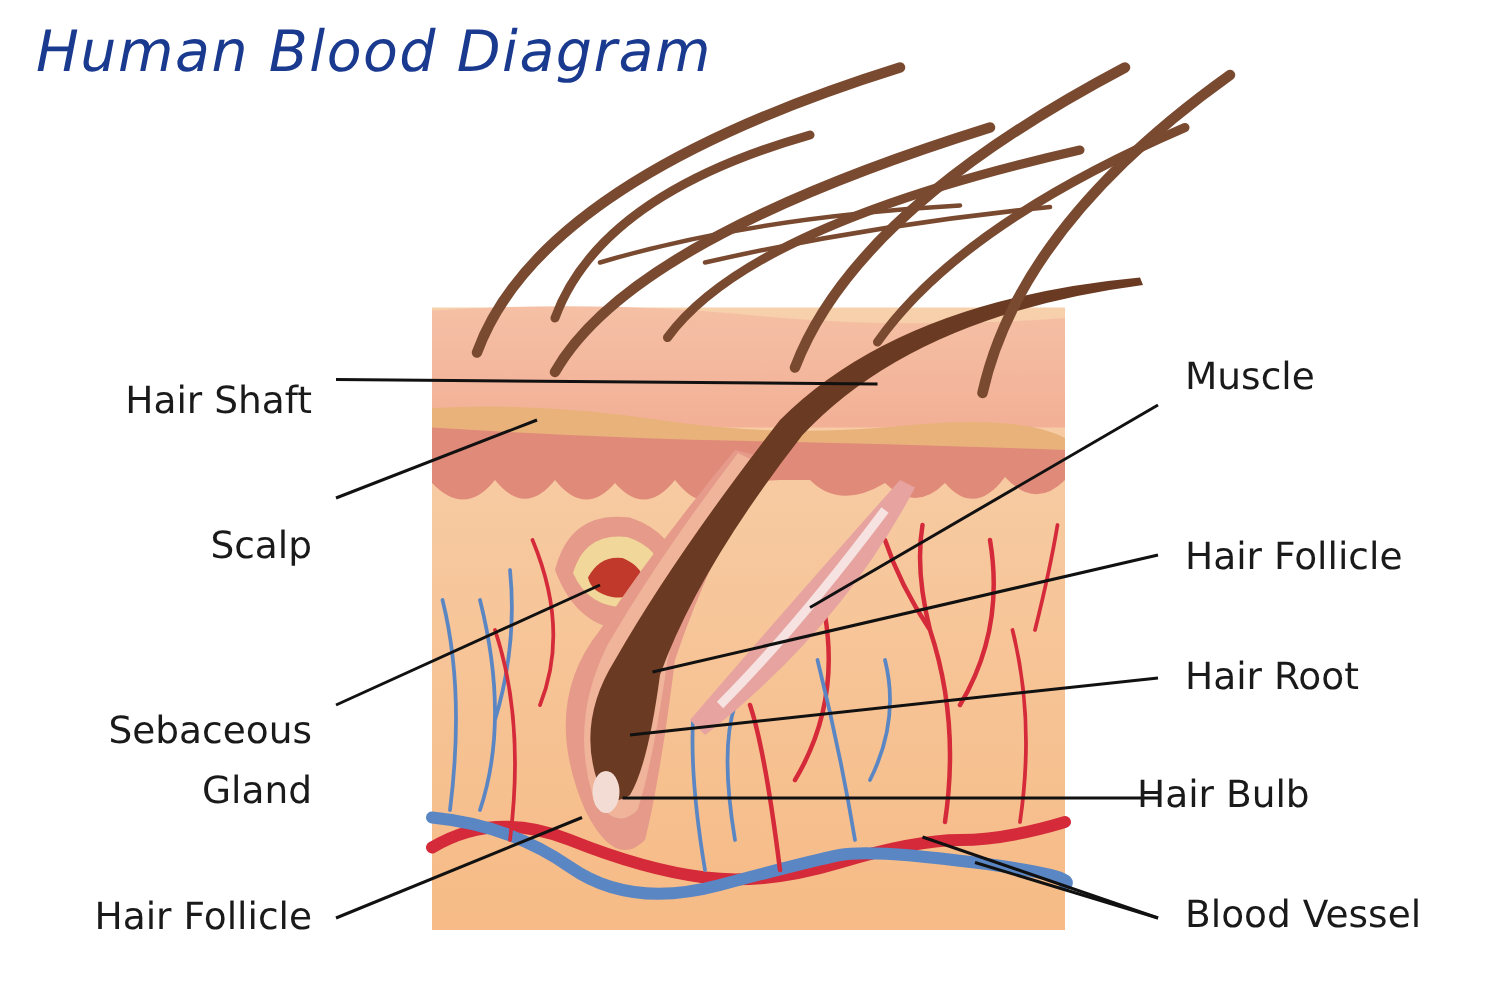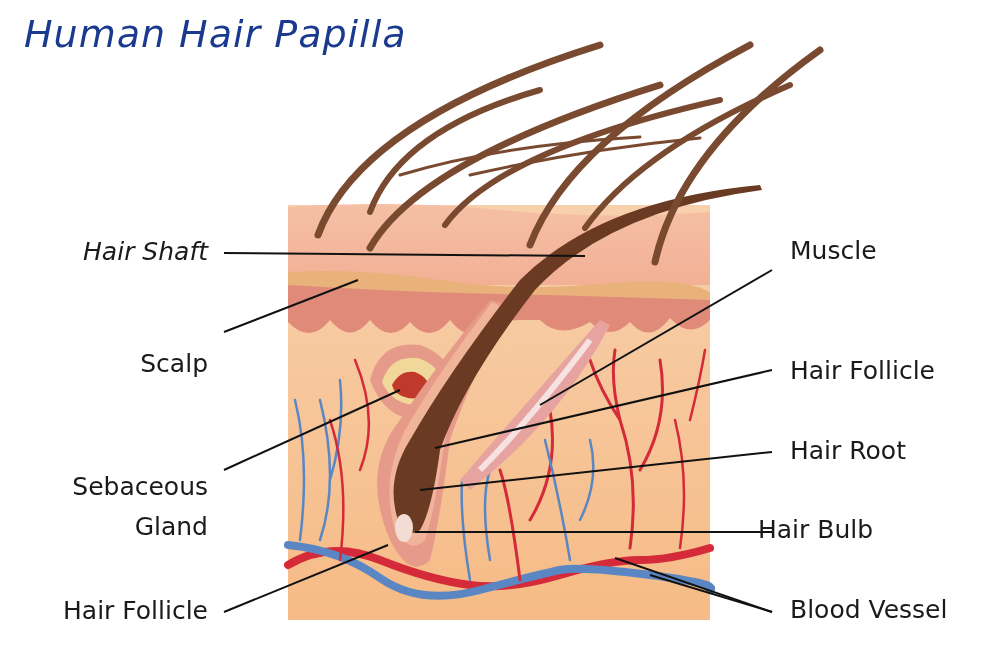--- a/index.html
+++ b/index.html
@@ -13,21 +13,21 @@
     .label {
       position: absolute; font-family: "DejaVu Sans", sans-serif; font-size: 25px;
       color: #1a1a1a; line-height: 40px; white-space: nowrap;
     }
     .label.left { text-align: right; }
     .label.right { text-align: left; }
   </style>
 </head>
 <body>
 
-<h1 class="title">Human Hair Papilla</h1>
+<h1 class="title">Human Blood Diagram</h1>
 
 <svg class="diagram" width="1000" height="666" viewBox="0 0 1000 666">
   <defs>
     <linearGradient id="skinTop" x1="0" y1="0" x2="0" y2="1">
       <stop offset="0" stop-color="#f5c0a5"></stop>
       <stop offset="1" stop-color="#f2b096"></stop>
     </linearGradient>
     <linearGradient id="dermisGrad" x1="0" y1="0" x2="0" y2="1">
       <stop offset="0" stop-color="#f7d0ac"></stop>
       <stop offset="1" stop-color="#f6bb86"></stop>
@@ -101,21 +101,21 @@
     <line x1="224" y1="612" x2="388" y2="545"></line>
     <line x1="772" y1="270" x2="540" y2="405"></line>
     <line x1="772" y1="370" x2="435" y2="448"></line>
     <line x1="772" y1="452" x2="420" y2="490"></line>
     <line x1="772" y1="532" x2="415" y2="532"></line>
     <line x1="772" y1="612" x2="615" y2="558"></line>
     <line x1="772" y1="612" x2="650" y2="575"></line>
   </g>
 </svg>
 
-<div class="label left" style="right:792px; top:232px;font-style:italic;">
+<div class="label left" style="right:792px; top:247px;">
   <span>Hair Shaft</span>
 </div>
 <div class="label left" style="right:792px; top:312px;margin-top:32px;">
   <span>Scalp</span>
 </div>
 <div class="label left" style="right:792px; top:431px;margin-top:36px;">
   <div>Sebaceous</div>
   <div>Gland</div>
 </div>
 <div class="label left" style="right:792px; top:591px;">

